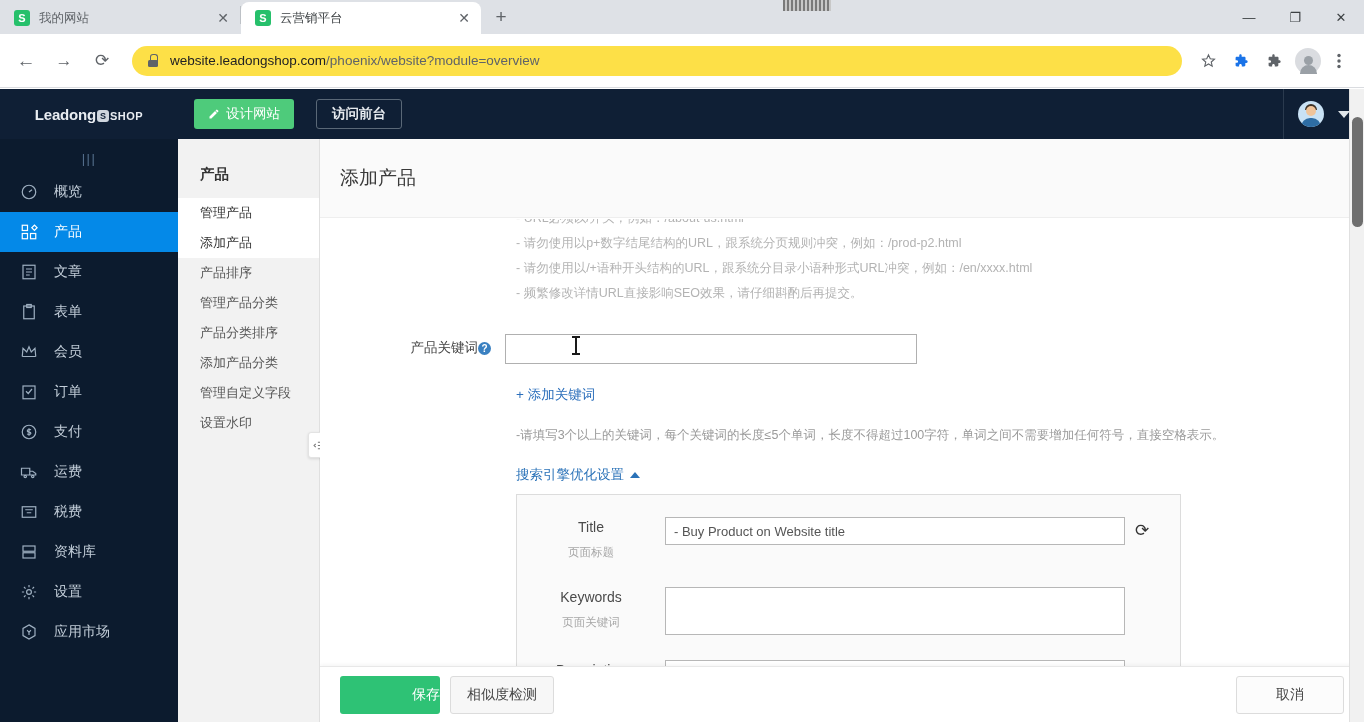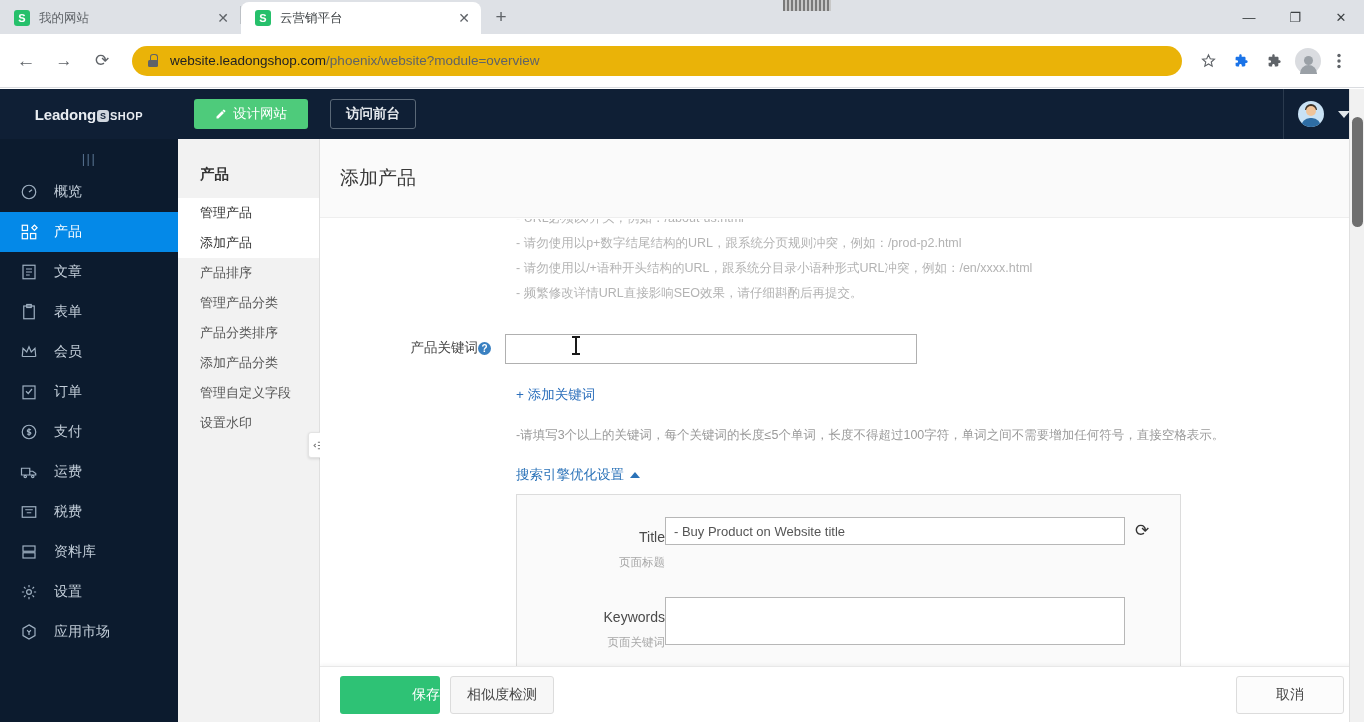--- a/index.html
+++ b/index.html
@@ -70,21 +70,21 @@
     padding: 0 10px;
     border-bottom: 1px solid #dadce0;
   }
   .nav-btn {
     width: 32px; height: 32px; margin-right: 6px;
     display: flex; align-items: center; justify-content: center;
     color: #5f6368; font-size: 17px; border-radius: 50%;
   }
   .nav-btn.back { font-size: 19px; }
   .omnibox {
-    flex: 1; height: 30px; background: #eab308;
+    flex: 1; height: 30px; background: #fde047;
     border-radius: 16px; display: flex; align-items: center;
     padding: 0 14px; margin: 0 8px;
     font-size: 13.5px; color: #202124;
   }
   .lock-icon {
     width: 13px; height: 13px; margin-right: 11px;
     flex: 0 0 13px; position: relative;
   }
   .lock-icon::before {
     content: ""; position: absolute; left: 1.5px; bottom: 0;
@@ -136,21 +136,21 @@
   }
   .logo .shop { font-size: 11px; font-weight: bold; letter-spacing: 0.5px; }
   .logo .badge {
     display: inline-block; width: 12px; height: 12px; border-radius: 3px;
     background: #cfd6de; color: #0f1f35; font-size: 9px; line-height: 12px;
     text-align: center; margin: 0 1px; vertical-align: 1px;
   }
   .btn-design {
     height: 30px; background: #4ecb7b; color: #fff;
     border: none; border-radius: 3px;
-    padding: 0 21px; font-size: 13.5px;
+    padding: 0 14px; font-size: 13.5px;
     display: flex; align-items: center; gap: 6px;
     margin-left: 16px;
     font-family: inherit;
   }
   .btn-visit {
     height: 30px; background: transparent; color: #e6eaee;
     border: 1px solid #5a6877; border-radius: 3px;
     padding: 0 15px; font-size: 13.5px;
     display: flex; align-items: center;
     margin-left: 22px;
@@ -292,22 +292,22 @@
     border-bottom: 6px solid #2a72b8;
   }
   .seo-card {
     margin: 10px 0 0 196px; width: 665px;
     border: 1px solid #dcdcdc; background: #fafafa;
     padding: 22px 0 20px 0;
   }
   .seo-row { display: flex; align-items: flex-start; margin-bottom: 25px; }
   .seo-row:last-child { margin-bottom: 0; }
   .seo-label {
-    width: 148px; flex: 0 0 148px; text-align: right;
-    font-size: 14px; color: #4a4a4a; line-height: 20px; margin-top: 10px;
+    width: 148px; flex: 0 0 148px; text-align: center;
+    font-size: 14px; color: #4a4a4a; line-height: 20px;
   }
   .seo-label .sub {
     display: block; font-size: 11.5px; color: #a8a8a8; margin-top: 5px;
   }
   .seo-input {
     width: 460px; height: 28px; border: 1px solid #b7b7b7;
     background: #fff; font-size: 13px; color: #555;
     padding: 0 8px; font-family: inherit;
   }
   .seo-textarea {

